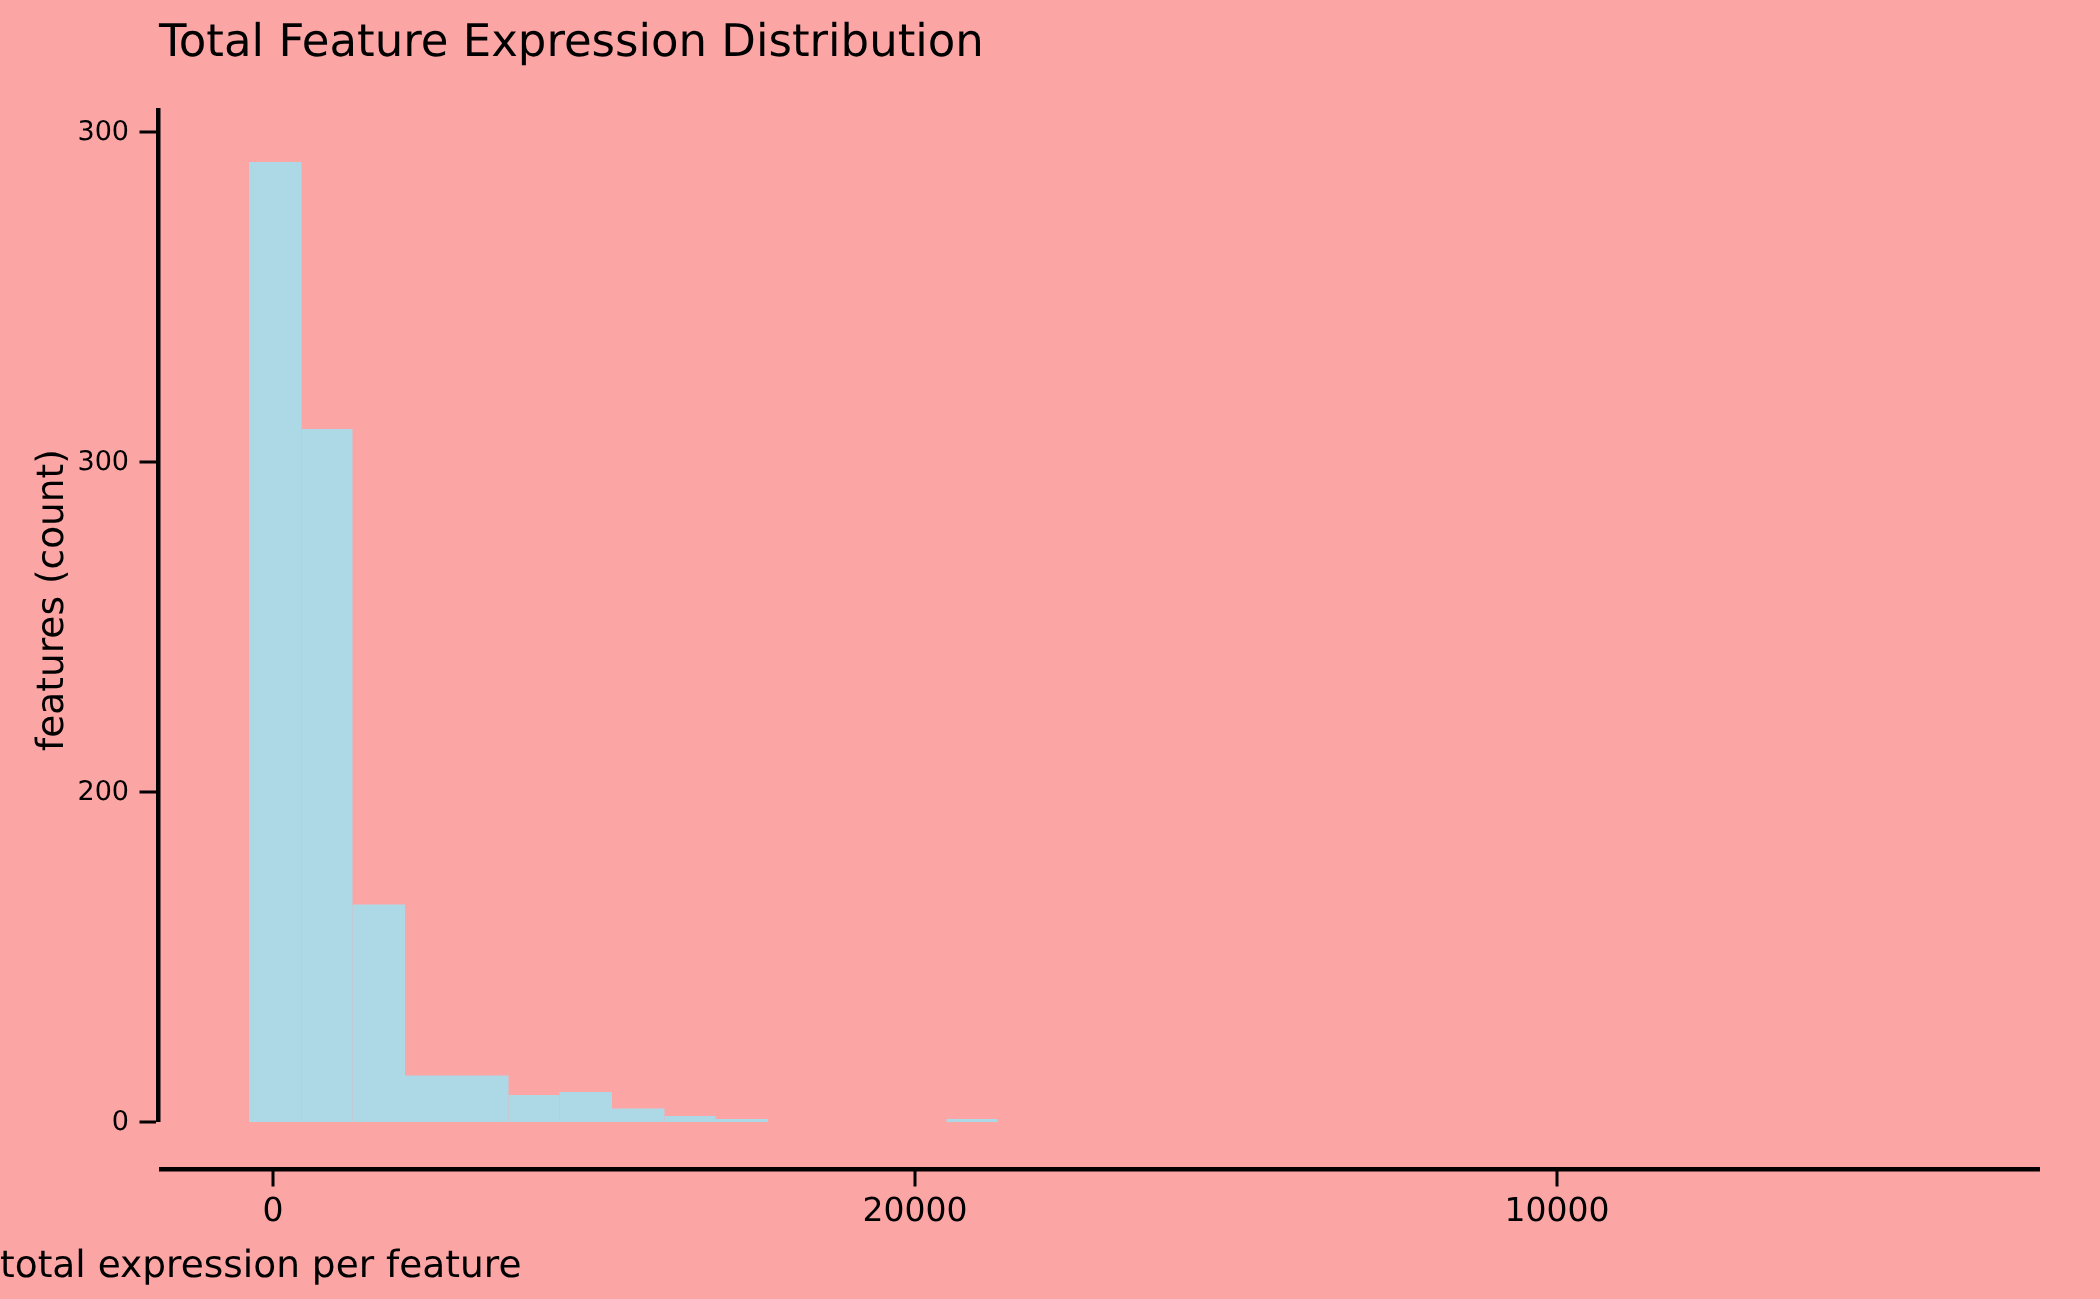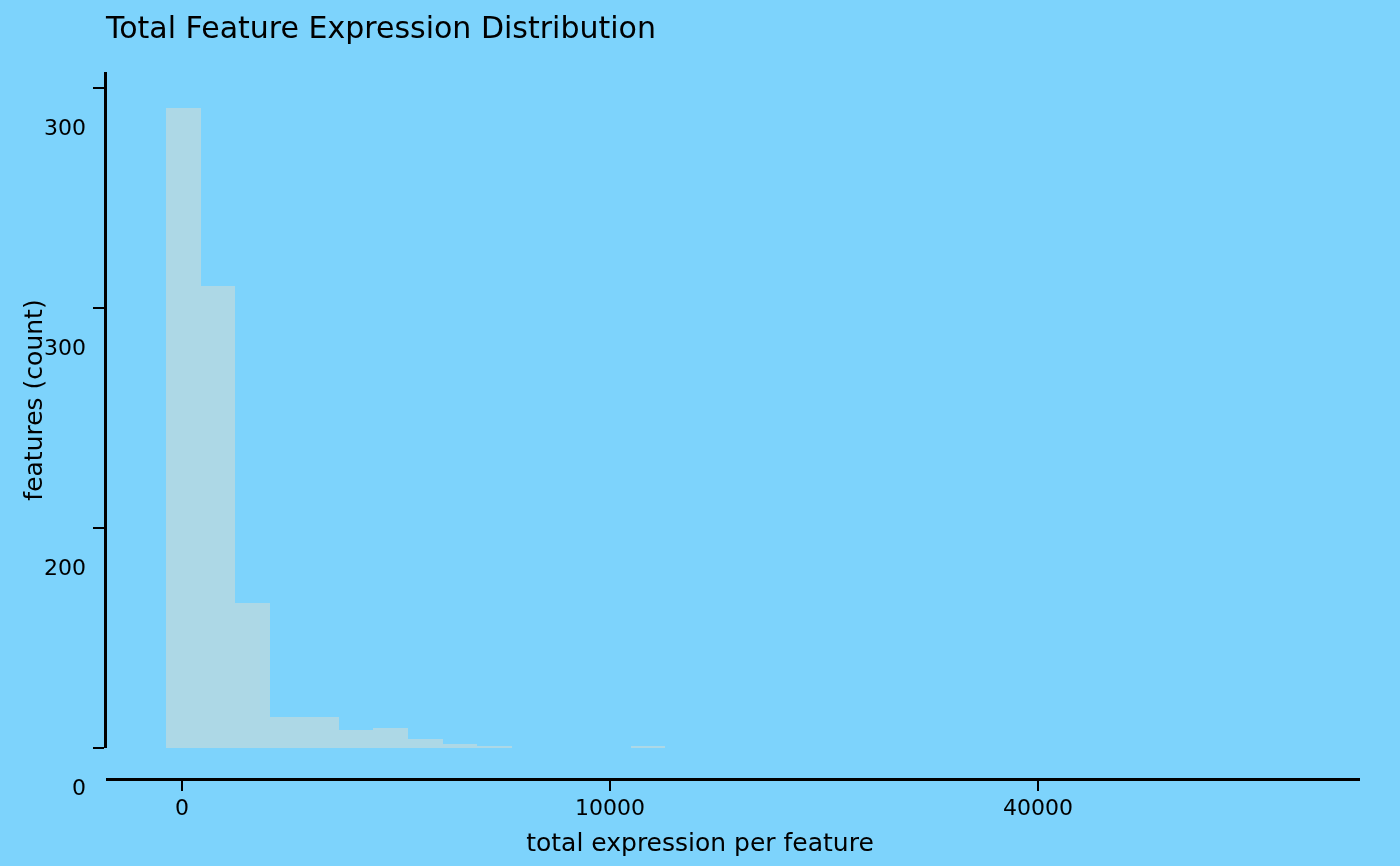--- a/index.html
+++ b/index.html
@@ -11,21 +11,21 @@
     width: 1400px;
     height: 866px;
     font-family: "DejaVu Sans", sans-serif;
     color: #000000;
     overflow: hidden;
   }
   #figure {
     position: relative;
     width: 1400px;
     height: 866px;
-    background: #7dd3fc;
+    background: #fca5a5;
   }
   
   #chart-title {
     position: absolute;
     left: 106px;
     top: 8px;
     font-size: 30px;
     font-weight: 400;
     line-height: 40px;
     color: #000000;
@@ -69,25 +69,24 @@
     left: 93px;
     width: 11px;
     height: 2.2px;
     background: #000000;
   }
   .y-tick-label {
     position: absolute;
     right: 0;
     width: 86px;
     text-align: right;
-    font-size: 22px;
+    font-size: 18px;
     line-height: 22px;
     color: #000000;
     white-space: nowrap;
-    margin-top: 40px;
   }
   .x-tick-mark {
     position: absolute;
     top: 780px;
     width: 2.2px;
     height: 11px;
     background: #000000;
   }
   .x-tick-label {
     position: absolute;
@@ -97,21 +96,20 @@
     color: #000000;
     white-space: nowrap;
     transform: translateX(-50%);
   }
   
   #x-axis-label {
     position: absolute;
     top: 828px;
     left: 0;
     width: 1400px;
-    text-align: center;
     font-size: 25px;
     line-height: 30px;
     color: #000000;
   }
   #y-axis-label {
     position: absolute;
     left: -166px;
     top: 386px;
     width: 400px;
     text-align: center;
@@ -160,23 +158,23 @@
       <div class="y-tick-label" style="left: 0px; width: 86px; top: 517px;">200</div>
       <div class="y-tick-mark" style="top: 306.9px;"></div>
       <div class="y-tick-label" style="left: 0px; width: 86px; top: 297px;">300</div>
       <div class="y-tick-mark" style="top: 86.9px;"></div>
       <div class="y-tick-label" style="left: 0px; width: 86px; top: 77px;">300</div>
     </div>
   <div id="x-ticks">
       <div class="x-tick-mark" style="left: 180.9px;"></div>
       <div class="x-tick-label" style="left: 182px;">0</div>
       <div class="x-tick-mark" style="left: 608.9px;"></div>
-      <div class="x-tick-label" style="left: 610px;">10000</div>
+      <div class="x-tick-label" style="left: 610px;">20000</div>
       <div class="x-tick-mark" style="left: 1036.9px;"></div>
-      <div class="x-tick-label" style="left: 1038px;">40000</div>
+      <div class="x-tick-label" style="left: 1038px;">10000</div>
     </div>
 
   <div class="ylabel-wrap">
     <div id="y-axis-label">features (count)</div>
   </div>
 
   <div id="x-axis-label">total expression per feature</div>
 
 </div>
 

